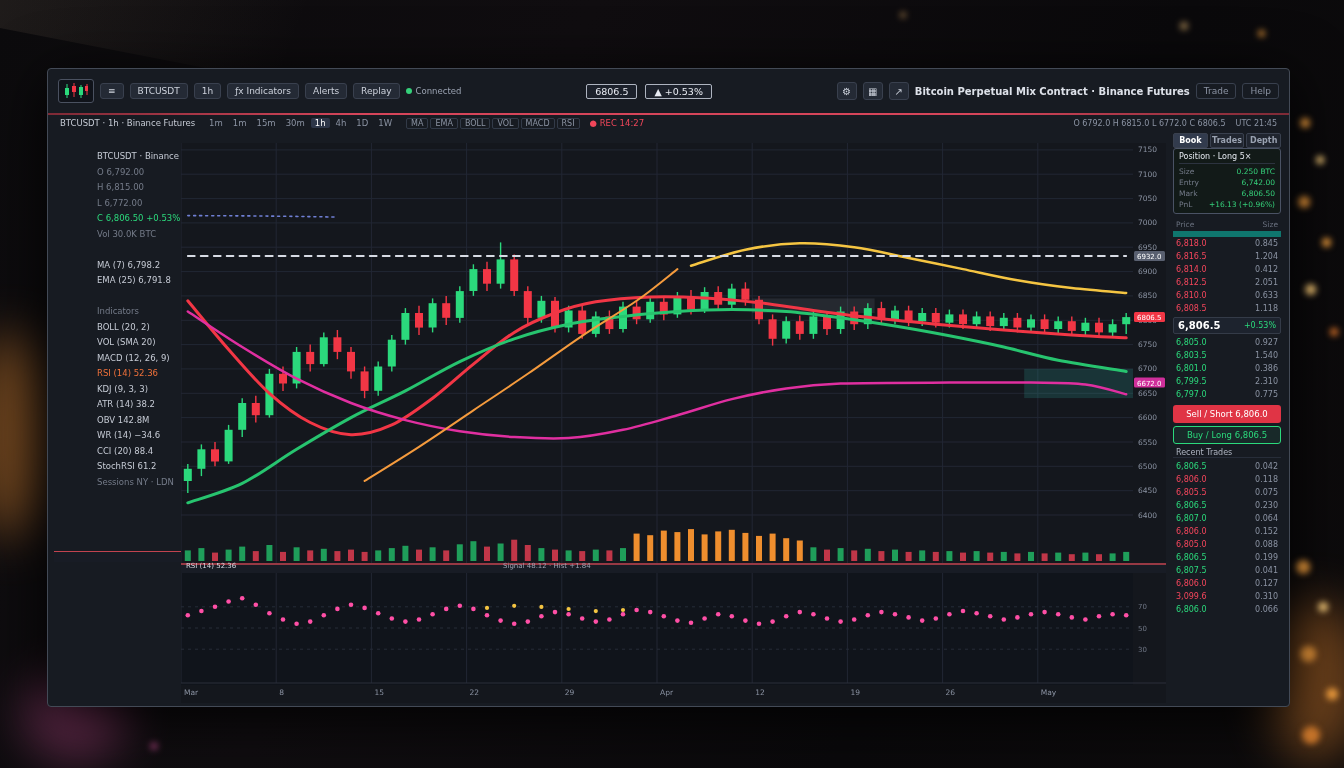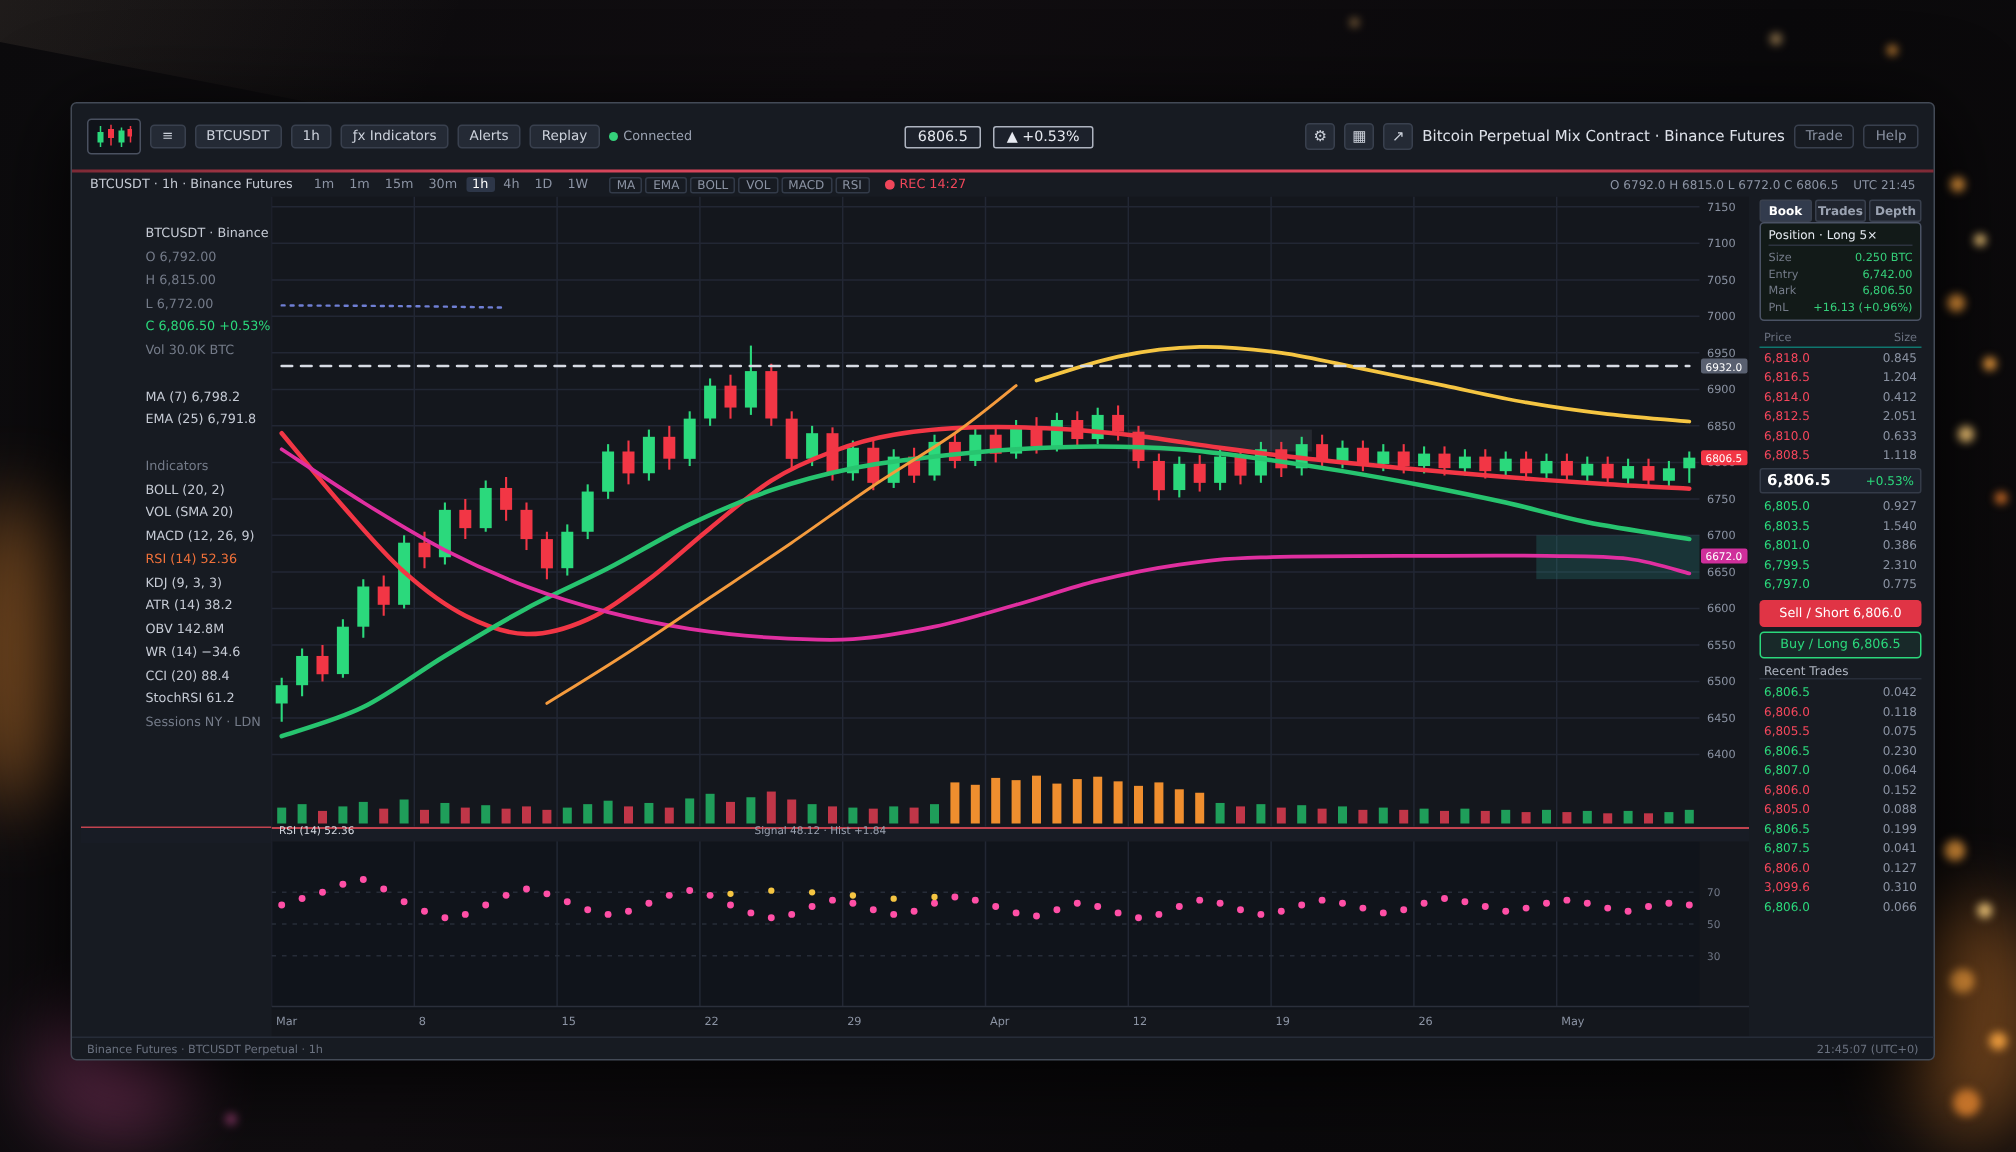--- a/index.html
+++ b/index.html
@@ -22,21 +22,21 @@
   .logo{width:34px;height:22px;border:1px solid #4a5160;border-radius:3px;background:#10131a;
         display:flex;align-items:center;justify-content:center;}
   .tb-btn{background:#242a35;border:1px solid #39404e;color:#cdd2dc;font-size:9px;
           padding:2px 7px;border-radius:3px;font-family:inherit;cursor:pointer;white-space:nowrap;}
   .tb-btn.dim{background:transparent;color:#8b93a3;}
   .tb-ic{width:20px;height:18px;background:#242a35;border:1px solid #39404e;color:#cdd2dc;
          font-size:10px;border-radius:3px;padding:0;font-family:inherit;cursor:pointer;}
   .tb-box{border:1px solid #aeb4c0;color:#e8ebf2;font-size:9.5px;padding:1px 8px;border-radius:2px;
           background:#1c212b;white-space:nowrap;}
   .tb-center{display:flex;gap:8px;margin:0 auto;}
-  .tb-title{font-size:10px;color:#dde1e9;font-weight:normal;white-space:nowrap;}
+  .tb-title{font-size:10px;color:#dde1e9;font-weight:bold;white-space:nowrap;}
   .status{display:flex;align-items:center;gap:4px;font-size:8.5px;color:#9aa2b1;}
   .dot{width:6px;height:6px;border-radius:50%;background:#35d07a;display:inline-block;}
   .red-line{position:absolute;left:0;top:44px;width:100%;height:2px;
             background:linear-gradient(90deg,#7e2a36,#d6455a 25%,#d6455a 75%,#7e2a36);}
 
   .subtoolbar{position:absolute;top:46px;left:0;right:0;height:16px;display:flex;align-items:center;
               gap:10px;padding:0 12px;box-sizing:border-box;}
   .sym{font-size:8.5px;color:#c6cbd5;white-space:nowrap;cursor:pointer;}
   .tf-wrap,.chip-wrap{display:flex;gap:2px;align-items:center;}
   .tf{background:transparent;border:none;color:#8b93a3;font-size:8.5px;padding:0 4px;font-family:inherit;cursor:pointer;}
@@ -45,38 +45,38 @@
         border-radius:2px;font-family:inherit;cursor:pointer;}
   .rec{color:#f0465a;font-size:8.5px;white-space:nowrap;}
   .ohlc-inline{color:#8b93a3;font-size:8px;margin-left:auto;white-space:nowrap;}
   .clock{color:#8b93a3;font-size:8px;white-space:nowrap;}
 
   .content{position:absolute;top:62px;left:0;width:100%;height:560px;}
   .left-sidebar{position:absolute;left:6px;top:0;width:124px;height:558px;padding-top:18px;
                 box-sizing:border-box;overflow:hidden;margin-left:43px;}
   .ls-item{font-size:8.5px;line-height:15.5px;white-space:nowrap;overflow:hidden;cursor:pointer;}
   .c-w{color:#c6cbd5}.c-d{color:#747b89}.c-g{color:#2bd97c}.c-r{color:#f0713a}
-  .chart-area{position:absolute;left:133px;top:0;width:985px;height:560px;text-decoration:underline;}
+  .chart-area{position:absolute;left:133px;top:12px;width:985px;height:560px;text-decoration:underline;}
   .sep-stub{position:absolute;left:6px;top:420px;width:127px;height:10px;background:#181c25;
             border-top:1.4px solid #c2434f;}
   .osc-label-left{position:absolute;left:5px;top:419px;font-size:7px;color:#d6dae2;}
   .osc-label-mid{position:absolute;left:322px;top:419px;font-size:7px;color:#9aa2b1;}
 
   .right-sidebar{position:absolute;left:1123px;top:0;width:112px;height:560px;box-sizing:border-box;
                  padding:2px;overflow:hidden;}
   .rs-tabs{display:flex;gap:2px;margin-bottom:0;font-weight:bold;}
   .rs-tab{flex:1;text-align:center;font-size:8px;color:#9aa2b1;border:1px solid #39404e;
           border-radius:2px;padding:2px 0;background:#20252f;cursor:pointer;}
   .rs-tab.active{background:#323b4d;color:#fff;}
   .pos-card{border:1px solid #4a5264;border-radius:3px;background:#121a18;padding:3px 5px;margin-bottom:4px;}
   .pos-title{font-size:8px;color:#e4e8ef;border-bottom:1px solid #2c333f;padding-bottom:2px;margin-bottom:2px;}
   .pos-row{display:flex;justify-content:space-between;font-size:7.5px;line-height:11px;}
   .pos-k{color:#747b89}.pos-v{color:#35d07a}
   .rs-row{display:flex;justify-content:space-between;font-size:8px;line-height:13px;padding:0 3px;}
-  .rs-head{color:#6b7280;font-size:7.5px;border-bottom:1px solid #0f766e;}
+  .rs-head{color:#6b7280;font-size:7.5px;border-bottom:6px solid #0f766e;}
   .ask{color:#f5465c}.bid{color:#2bd97c}.dim{color:#8b93a3}
   .rs-last{display:flex;justify-content:space-between;align-items:center;background:#1d232e;
            border:1px solid #343b48;border-radius:2px;padding:2px 4px;margin:2px 0;}
   .last-p{font-size:10px;color:#fff;font-weight:bold;}
   .last-c{font-size:8px;color:#2bd97c;}
   .sell-btn{display:block;width:100%;background:#e03445;border:none;color:#fff;font-size:8.5px;
             padding:4px 0;border-radius:3px;margin:4px 0 3px;font-family:inherit;font-weight:normal;cursor:pointer;}
   .buy-btn{display:block;width:100%;background:rgba(43,217,124,.08);border:1px solid #2bd97c;color:#2bd97c;
            font-size:8.5px;padding:3px 0;border-radius:3px;margin-bottom:4px;font-family:inherit;font-weight:normal;cursor:pointer;}
   .rs-sec{font-size:8px;color:#aeb4c0;border-bottom:1px solid #272d39;margin:2px 0;padding:0 3px;}
@@ -716,19 +716,15 @@
             <span class="ask">3,099.6</span>
             <span class="dim">0.310</span>
           </div>
           <div class="rs-row">
             <span class="bid">6,806.0</span>
             <span class="dim">0.066</span>
           </div>
         </div>
     </div>
 
-    <div class="bottom-bar">
-      <span>Binance Futures · BTCUSDT Perpetual · 1h</span>
-      <span>21:45:07 (UTC+0)</span>
-    </div>
 
   </div>
 </div>
 
 </body></html>

